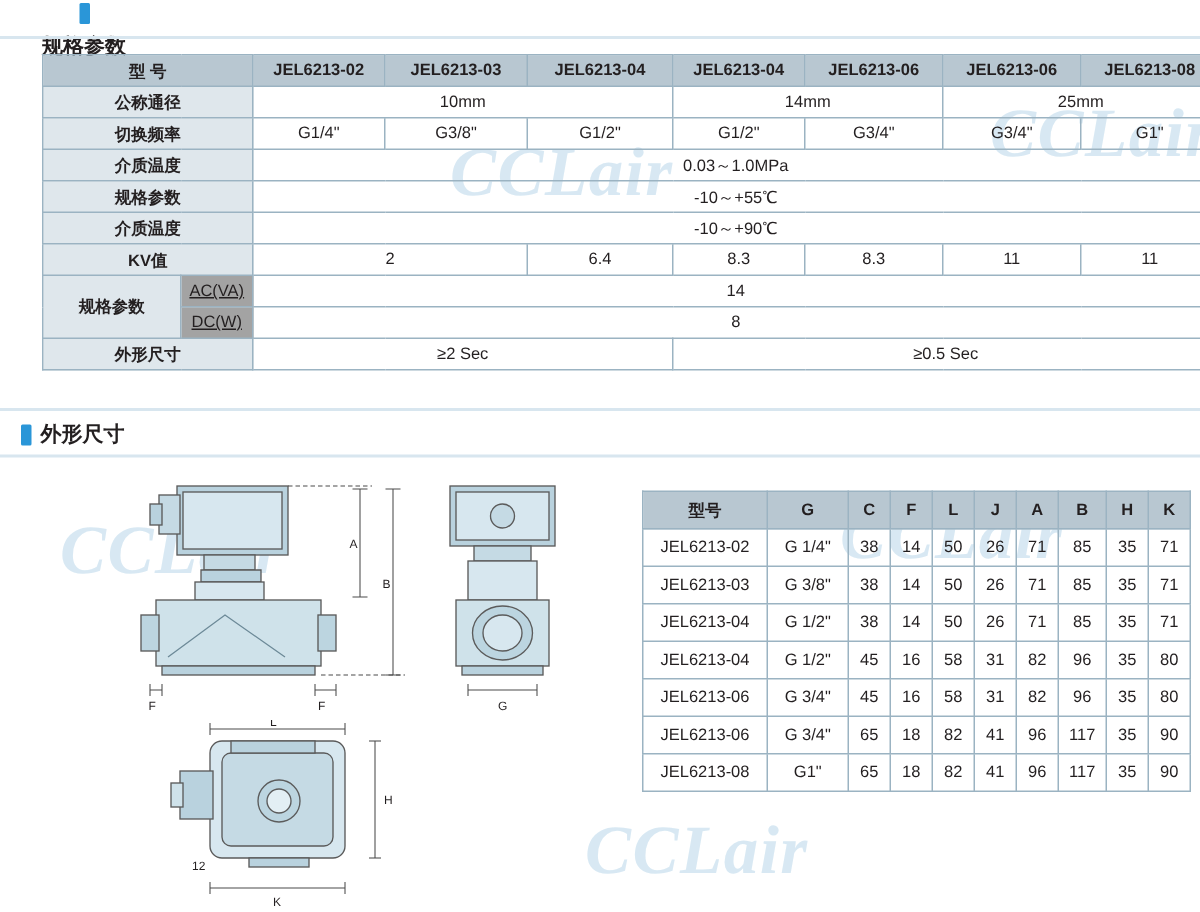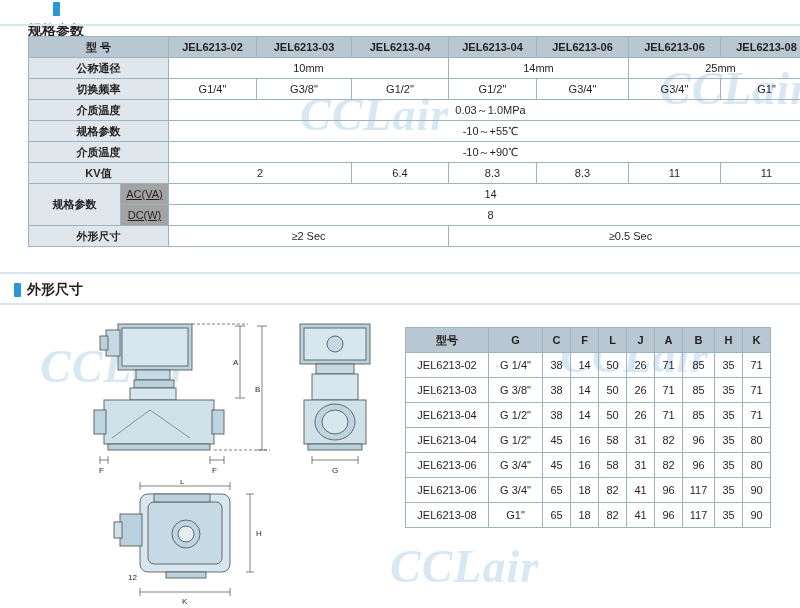--- a/index.html
+++ b/index.html
@@ -212,21 +212,21 @@
   </tbody>
     </table>
 
   <div class="rule" style="left:0px; top:272px; width:800px;"></div>
   <div class="sec-head" style="left:14px; top:281px;">
     <span class="bullet"></span>
     <span class="txt">外形尺寸</span>
   </div>
   <div class="rule" style="left:0px; top:303px; width:800px;"></div>
 
-  <table class="dim" style="left:405px; top:327px; width:363px;">
+  <table class="dim" style="left:428px; top:327px; width:363px;">
     <colgroup>
       <col style="width:83px">
         <col style="width:54px">
         <col style="width:28px">
         <col style="width:28px">
       <col style="width:28px">
         <col style="width:28px">
         <col style="width:28px">
         <col style="width:32px">
       <col style="width:28px">

